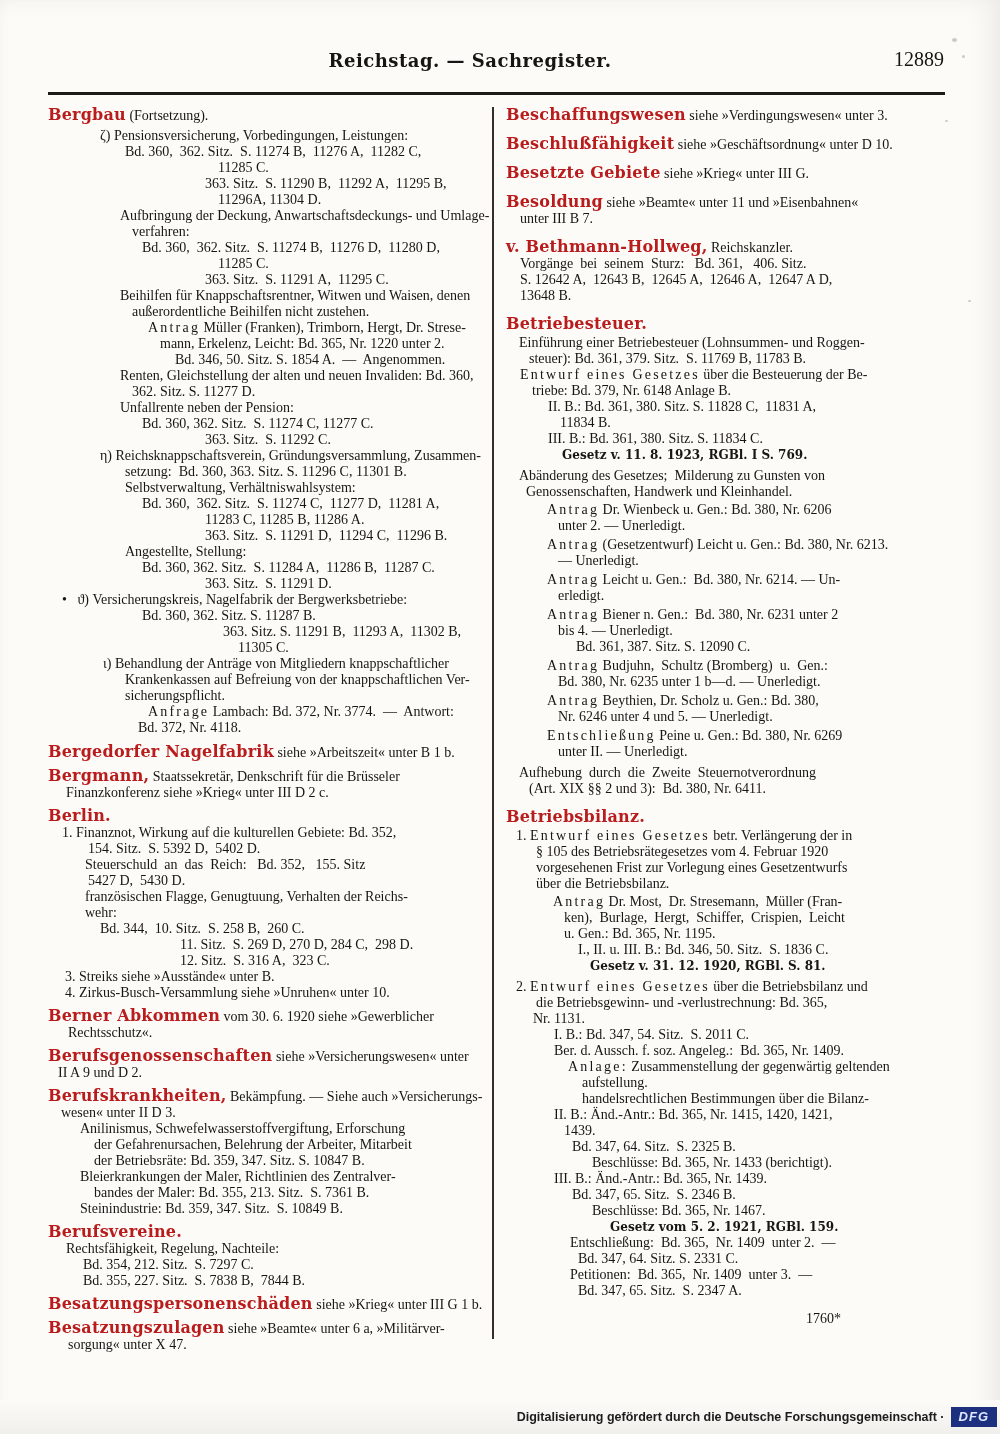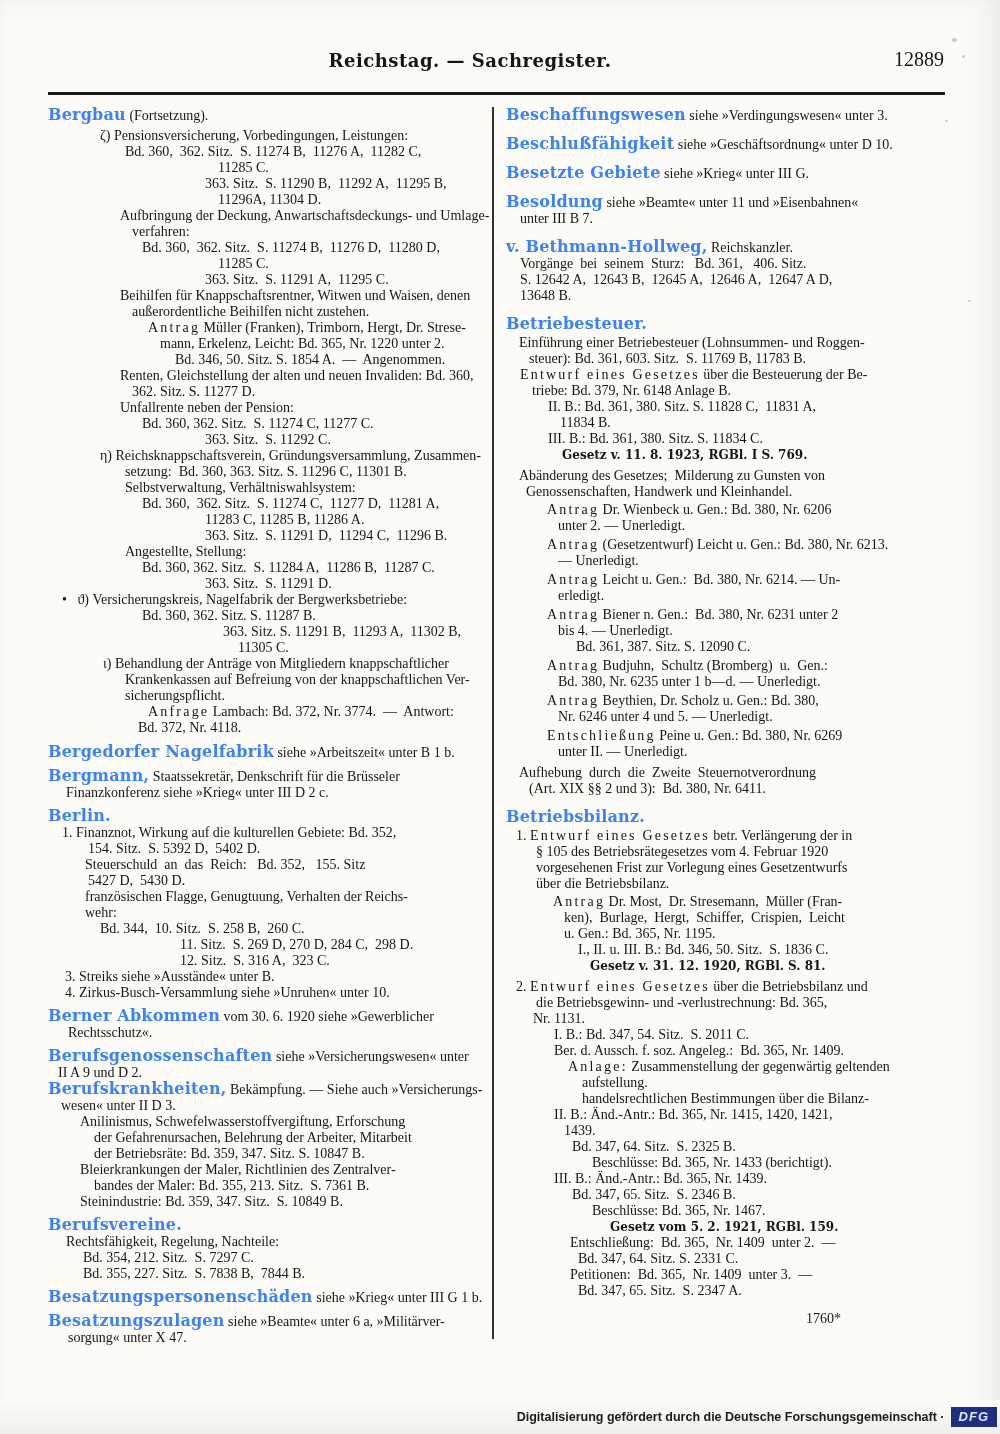--- a/index.html
+++ b/index.html
@@ -11,21 +11,21 @@
         font-family:"DejaVu Serif",serif;font-weight:bold;font-size:18px;color:#171512;letter-spacing:0.5px;}
   .page-number{position:absolute;right:56px;top:48px;font-size:20px;color:#171512;font-family:"Liberation Serif",serif;}
   .rule{height:2.5px;background:#1d1b18;margin:14px 0 0 48px;width:897px;}
   .columns{display:flex;margin:12px 0 0 48px;width:900px;align-items:flex-start;}
   .col{flex:none;}
   .col-left{width:444px;overflow:hidden;}
   .divider{width:2px;background:#33302c;height:1232px;flex:none;}
   .col-right{width:440px;padding-left:12px;overflow:hidden;}
   .line{font-size:14px;line-height:16px;color:#181613;white-space:pre;}
   .line.law{font-family:"DejaVu Serif",serif;font-weight:bold;font-size:12px;}
-  .seg-h{font-family:"DejaVu Serif",serif;font-weight:bold;font-size:16px;letter-spacing:0.2px;color:#3b82f6;}
+  .seg-h{font-family:"DejaVu Serif",serif;font-weight:bold;font-size:16px;letter-spacing:0.2px;color:#b91c1c;}
   .seg-sp{letter-spacing:2.2px;}
   .footer-bar{position:absolute;left:0;right:0;bottom:0;height:34px;display:flex;align-items:center;
         justify-content:flex-end;padding-right:3px;background:linear-gradient(#fcfbf8,#f0efec);}
   .footer-note{font-family:"Liberation Sans",sans-serif;font-weight:bold;font-size:12.5px;color:#1c1c1c;}
   .dfg-logo{display:inline-block;margin-left:6px;background:#1d3080;color:#dfe7ff;
         font-family:"Liberation Sans",sans-serif;font-weight:bold;font-style:italic;
         font-size:13px;padding:2px 8px 3px 8px;letter-spacing:1px;}
   .speck{position:absolute;background:rgba(60,55,48,0.25);border-radius:50%;}
 </style>
 </head>
@@ -90,21 +90,21 @@
         <div class="line" style="padding-left: 37px;"><span>wehr:</span></div>
         <div class="line" style="padding-left: 52px;"><span>Bd. 344,  10. Sitz.  S. 258 B,  260 C.</span></div>
         <div class="line" style="padding-left: 132px;"><span>11. Sitz.  S. 269 D, 270 D, 284 C,  298 D.</span></div>
         <div class="line" style="padding-left: 132px;"><span>12. Sitz.  S. 316 A,  323 C.</span></div>
         <div class="line" style="padding-left: 17px;"><span>3. Streiks siehe »Ausstände« unter B.</span></div>
         <div class="line" style="padding-left: 17px;"><span>4. Zirkus-Busch-Versammlung siehe »Unruhen« unter 10.</span></div>
         <div class="line" style="padding-left: 0px; margin-top: 7px;"><span class="seg-h">Berner Abkommen</span><span> vom 30. 6. 1920 siehe »Gewerblicher</span></div>
         <div class="line" style="padding-left: 20px;"><span>Rechtsschutz«.</span></div>
         <div class="line" style="padding-left: 0px; margin-top: 7px;"><span class="seg-h">Berufsgenossenschaften</span><span> siehe »Versicherungswesen« unter</span></div>
         <div class="line" style="padding-left: 10px;"><span>II A 9 und D 2.</span></div>
-        <div class="line" style="padding-left: 0px; "><span class="seg-h">Berufskrankheiten,</span><span> Bekämpfung. — Siehe auch »Versicherungs-</span></div>
+        <div class="line" style="padding-left: 0px; margin-top: 7px;"><span class="seg-h">Berufskrankheiten,</span><span> Bekämpfung. — Siehe auch »Versicherungs-</span></div>
         <div class="line" style="padding-left: 13px;"><span>wesen« unter II D 3.</span></div>
         <div class="line" style="padding-left: 32px;"><span>Anilinismus, Schwefelwasserstoffvergiftung, Erforschung</span></div>
         <div class="line" style="padding-left: 46px;"><span>der Gefahrenursachen, Belehrung der Arbeiter, Mitarbeit</span></div>
         <div class="line" style="padding-left: 46px;"><span>der Betriebsräte: Bd. 359, 347. Sitz. S. 10847 B.</span></div>
         <div class="line" style="padding-left: 32px;"><span>Bleierkrankungen der Maler, Richtlinien des Zentralver-</span></div>
         <div class="line" style="padding-left: 46px;"><span>bandes der Maler: Bd. 355, 213. Sitz.  S. 7361 B.</span></div>
         <div class="line" style="padding-left: 32px;"><span>Steinindustrie: Bd. 359, 347. Sitz.  S. 10849 B.</span></div>
         <div class="line" style="padding-left: 0px; margin-top: 7px;"><span class="seg-h">Berufsvereine.</span></div>
         <div class="line" style="padding-left: 18px;"><span>Rechtsfähigkeit, Regelung, Nachteile:</span></div>
         <div class="line" style="padding-left: 35px;"><span>Bd. 354, 212. Sitz.  S. 7297 C.</span></div>
@@ -119,21 +119,21 @@
         <div class="line" style="padding-left: 0px; margin-top: 12px;"><span class="seg-h">Beschlußfähigkeit</span><span> siehe »Geschäftsordnung« unter D 10.</span></div>
         <div class="line" style="padding-left: 0px; margin-top: 12px;"><span class="seg-h">Besetzte Gebiete</span><span> siehe »Krieg« unter III G.</span></div>
         <div class="line" style="padding-left: 0px; margin-top: 12px;"><span class="seg-h">Besoldung</span><span> siehe »Beamte« unter 11 und »Eisenbahnen«</span></div>
         <div class="line" style="padding-left: 14px;"><span>unter III B 7.</span></div>
         <div class="line" style="padding-left: 0px; margin-top: 12px;"><span class="seg-h">v. Bethmann-Hollweg,</span><span> Reichskanzler.</span></div>
         <div class="line" style="padding-left: 14px;"><span>Vorgänge  bei  seinem  Sturz:   Bd. 361,   406. Sitz.</span></div>
         <div class="line" style="padding-left: 14px;"><span>S. 12642 A,  12643 B,  12645 A,  12646 A,  12647 A D,</span></div>
         <div class="line" style="padding-left: 14px;"><span>13648 B.</span></div>
         <div class="line" style="padding-left: 0px; margin-top: 12px;"><span class="seg-h">Betriebesteuer.</span></div>
         <div class="line" style="padding-left: 13px; margin-top: 2px;"><span>Einführung einer Betriebesteuer (Lohnsummen- und Roggen-</span></div>
-        <div class="line" style="padding-left: 23px;"><span>steuer): Bd. 361, 603. Sitz.  S. 11769 B, 11783 B.</span></div>
+        <div class="line" style="padding-left: 23px;"><span>steuer): Bd. 361, 379. Sitz.  S. 11769 B, 11783 B.</span></div>
         <div class="line" style="padding-left: 14px;"><span class="seg-sp">Entwurf eines Gesetzes</span><span> über die Besteuerung der Be-</span></div>
         <div class="line" style="padding-left: 26px;"><span>triebe: Bd. 379, Nr. 6148 Anlage B.</span></div>
         <div class="line" style="padding-left: 42px;"><span>II. B.: Bd. 361, 380. Sitz. S. 11828 C,  11831 A,</span></div>
         <div class="line" style="padding-left: 54px;"><span>11834 B.</span></div>
         <div class="line" style="padding-left: 42px;"><span>III. B.: Bd. 361, 380. Sitz. S. 11834 C.</span></div>
         <div class="line law" style="padding-left: 56px;"><span>Gesetz v. 11. 8. 1923, RGBl. I S. 769.</span></div>
         <div class="line" style="padding-left: 13px; margin-top: 5px;"><span>Abänderung des Gesetzes;  Milderung zu Gunsten von</span></div>
         <div class="line" style="padding-left: 20px;"><span>Genossenschaften, Handwerk und Kleinhandel.</span></div>
         <div class="line" style="padding-left: 41px; margin-top: 2px;"><span class="seg-sp">Antrag</span><span> Dr. Wienbeck u. Gen.: Bd. 380, Nr. 6206</span></div>
         <div class="line" style="padding-left: 52px;"><span>unter 2. — Unerledigt.</span></div>

